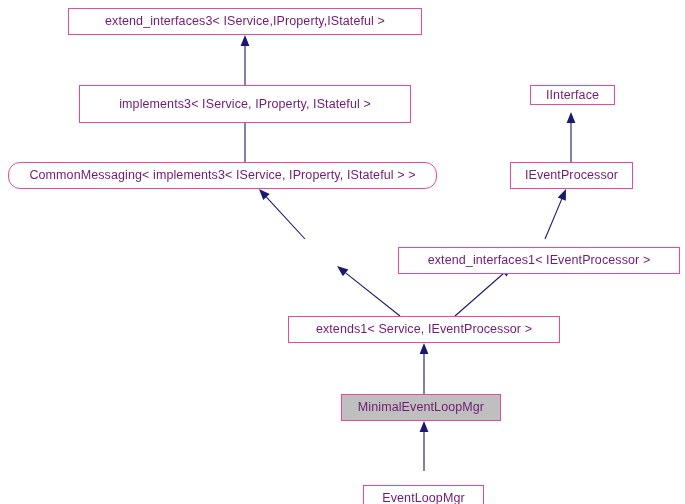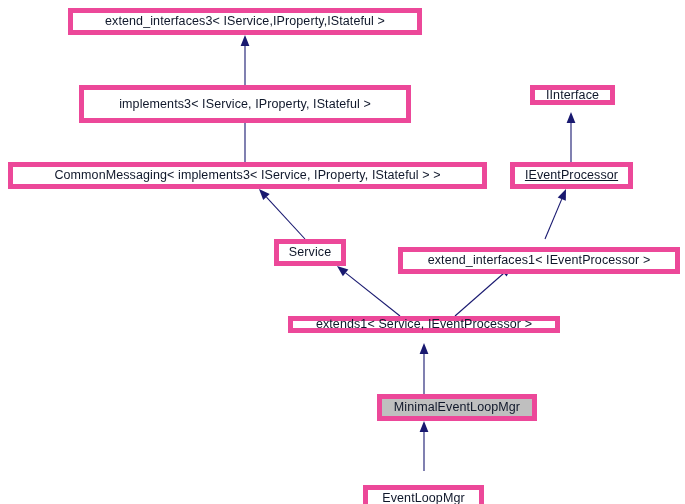--- a/index.html
+++ b/index.html
@@ -21,34 +21,33 @@
     position: absolute;
     left: 0;
     top: 0;
     width: 685px;
     height: 504px;
     pointer-events: none;
   }
   .node {
     position: absolute;
     box-sizing: border-box;
-    border: 5px solid #ec4899;
+    border: 1px solid #ec4899;
     background: #ffffff;
-    color: #0f172a;
+    color: #701a75;
     font-size: 12.5px;
     line-height: 1;
     display: flex;
     align-items: center;
     justify-content: center;
     white-space: nowrap;
     letter-spacing: 0.1px;
   }
   .node.highlight {
     background: #bfbfbf;
-    margin-left: 36px;
   }
   .node-label {
     display: block;
     padding: 0 6px;
   }
 </style>
 </head>
 <body>
 
 <div id="diagram">
@@ -92,33 +91,30 @@
     </svg>
 <div class="node" style="left: 68px; top: 8px; width: 354px; height: 27px;">
       <span class="node-label">extend_interfaces3&lt; IService,IProperty,IStateful &gt;</span>
     </div>
     <div class="node" style="left: 79px; top: 85px; width: 332px; height: 38px;">
       <span class="node-label">implements3&lt; IService, IProperty, IStateful &gt;</span>
     </div>
     <div class="node" style="left: 530px; top: 85px; width: 85px; height: 20px;">
       <span class="node-label">IInterface</span>
     </div>
-    <div class="node" style="left: 8px; top: 162px; width: 479px; height: 27px;">
+    <div class="node" style="left: 8px; top: 162px; width: 429px; height: 27px; border-radius: 12px;">
       <span class="node-label">CommonMessaging&lt; implements3&lt; IService, IProperty, IStateful &gt; &gt;</span>
     </div>
-    <div class="node" style="left: 510px; top: 162px; width: 123px; height: 27px; text-decoration: underline;">
+    <div class="node" style="left: 510px; top: 162px; width: 123px; height: 27px;">
       <span class="node-label">IEventProcessor</span>
-    </div>
-    <div class="node" style="left: 274px; top: 239px; width: 72px; height: 27px;">
-      <span class="node-label">Service</span>
     </div>
     <div class="node" style="left: 398px; top: 239px; width: 282px; height: 27px; margin-top: 8px;">
       <span class="node-label">extend_interfaces1&lt; IEventProcessor &gt;</span>
     </div>
-    <div class="node" style="left: 288px; top: 316px; width: 272px; height: 17px;">
+    <div class="node" style="left: 288px; top: 316px; width: 272px; height: 27px;">
       <span class="node-label">extends1&lt; Service, IEventProcessor &gt;</span>
     </div>
     <div class="node highlight" style="left: 341px; top: 394px; width: 160px; height: 27px;">
       <span class="node-label">MinimalEventLoopMgr</span>
     </div>
     <div class="node" style="left: 363px; top: 485px; width: 121px; height: 27px;">
       <span class="node-label">EventLoopMgr</span>
     </div>
   </div>
 

